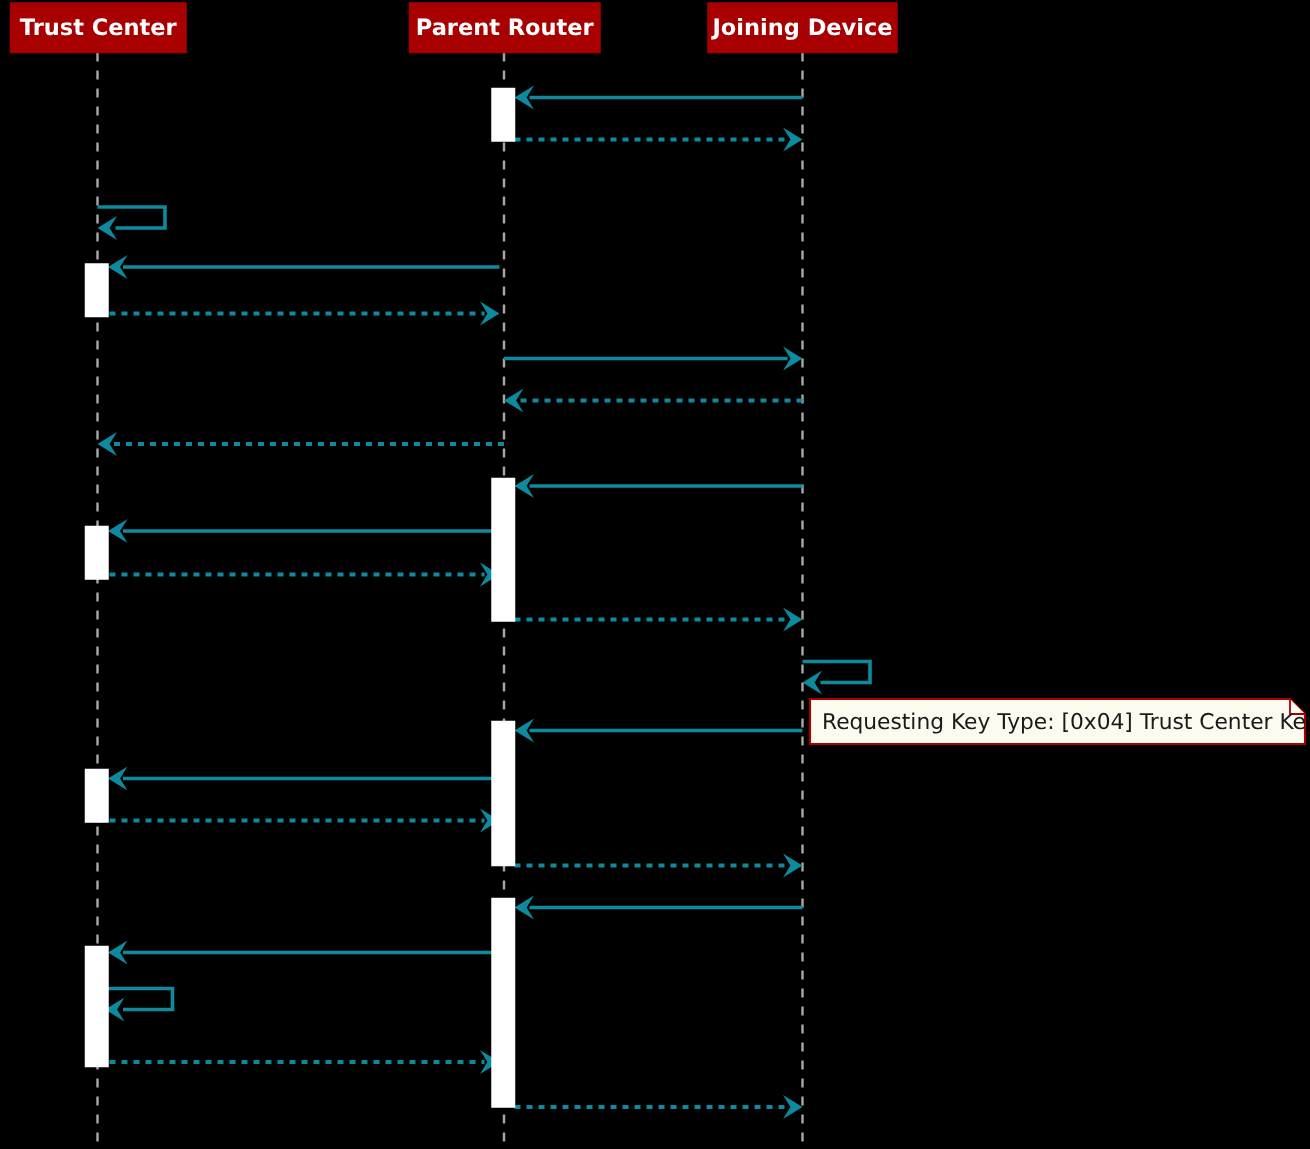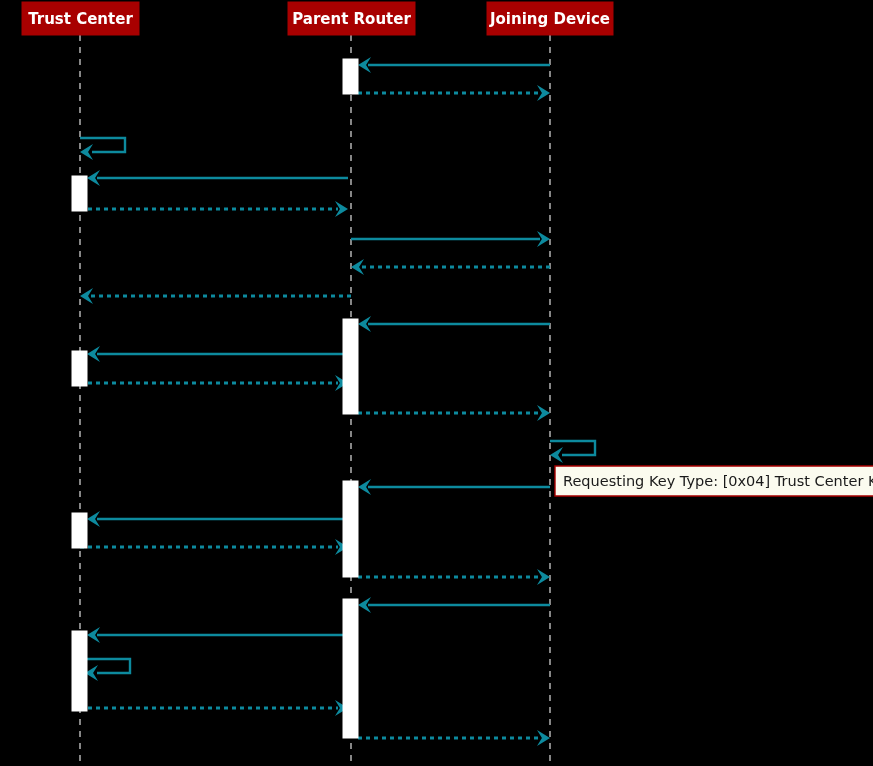--- a/index.html
+++ b/index.html
@@ -12,21 +12,20 @@
     width: 873px;
     height: 766px;
     overflow: hidden;
     font-family: "DejaVu Sans", sans-serif;
   }
   #diagram-root {
     position: relative;
     width: 699px;
     height: 766px;
     background: #000000;
-    padding-left: 15px;
   }
   svg#seq-svg {
     display: block;
     width: 873px;
     height: 766px;
   }
   .participant-box {
     fill: #A80000;
     stroke: #A80000;
     stroke-width: 1;

